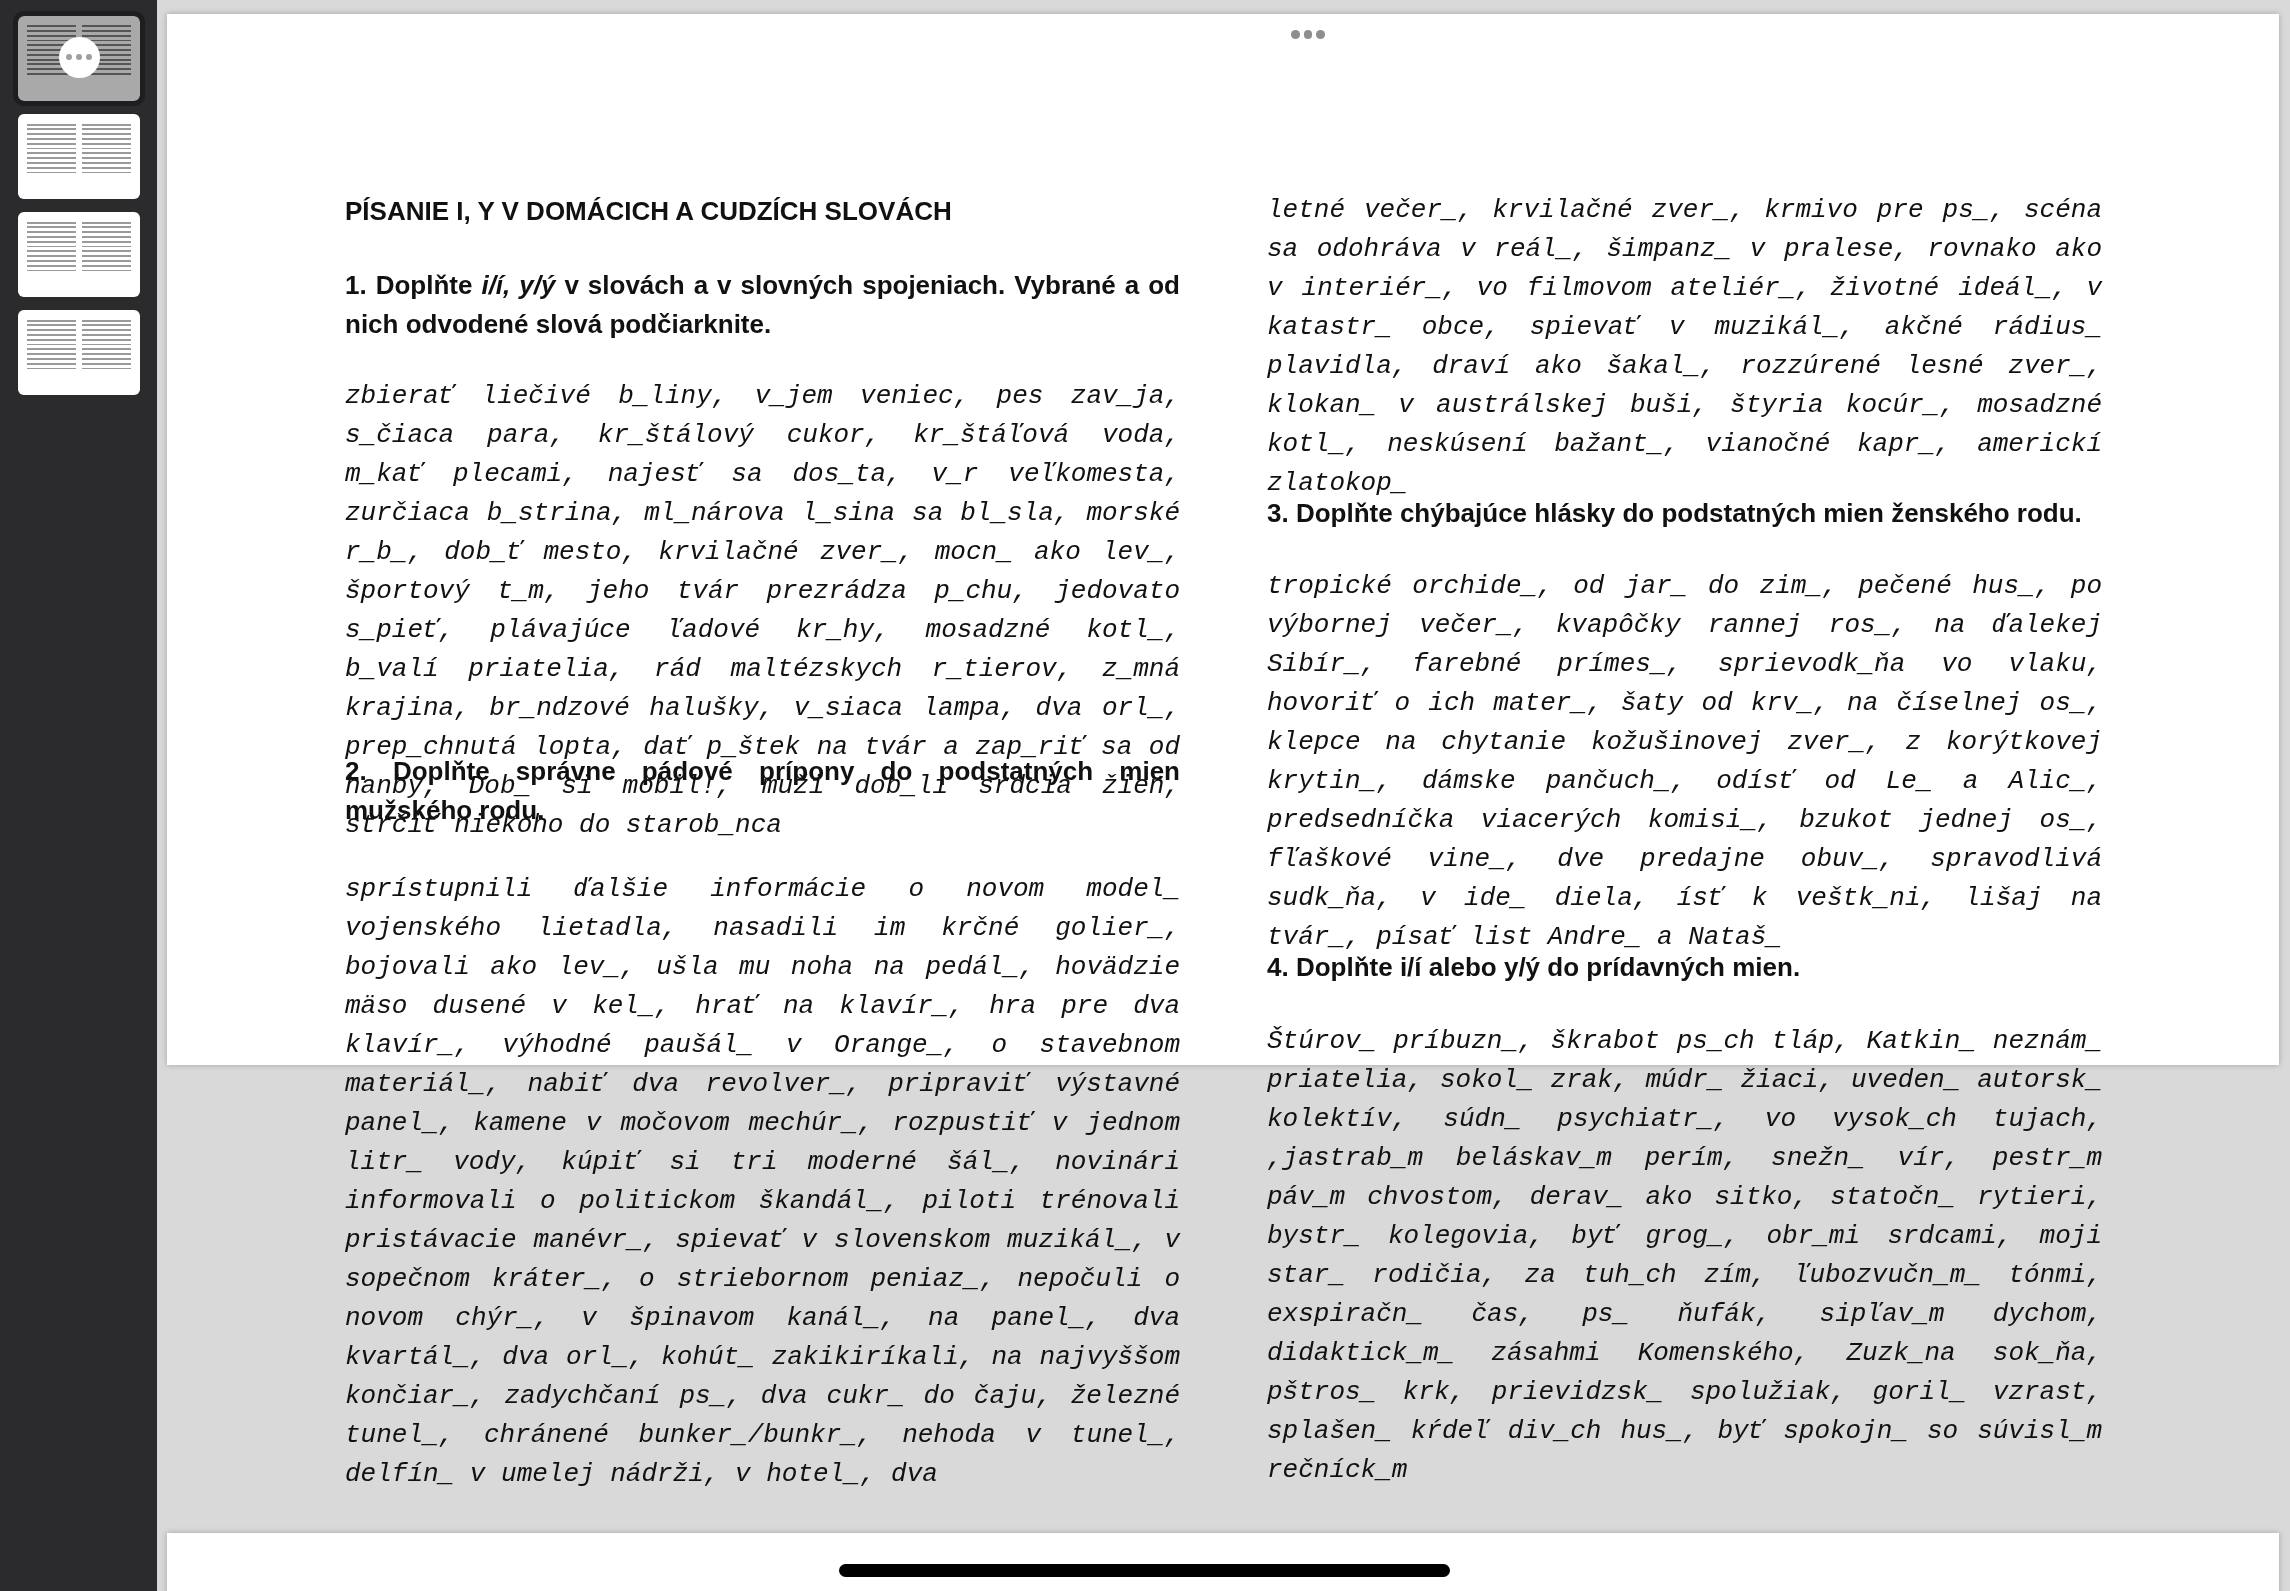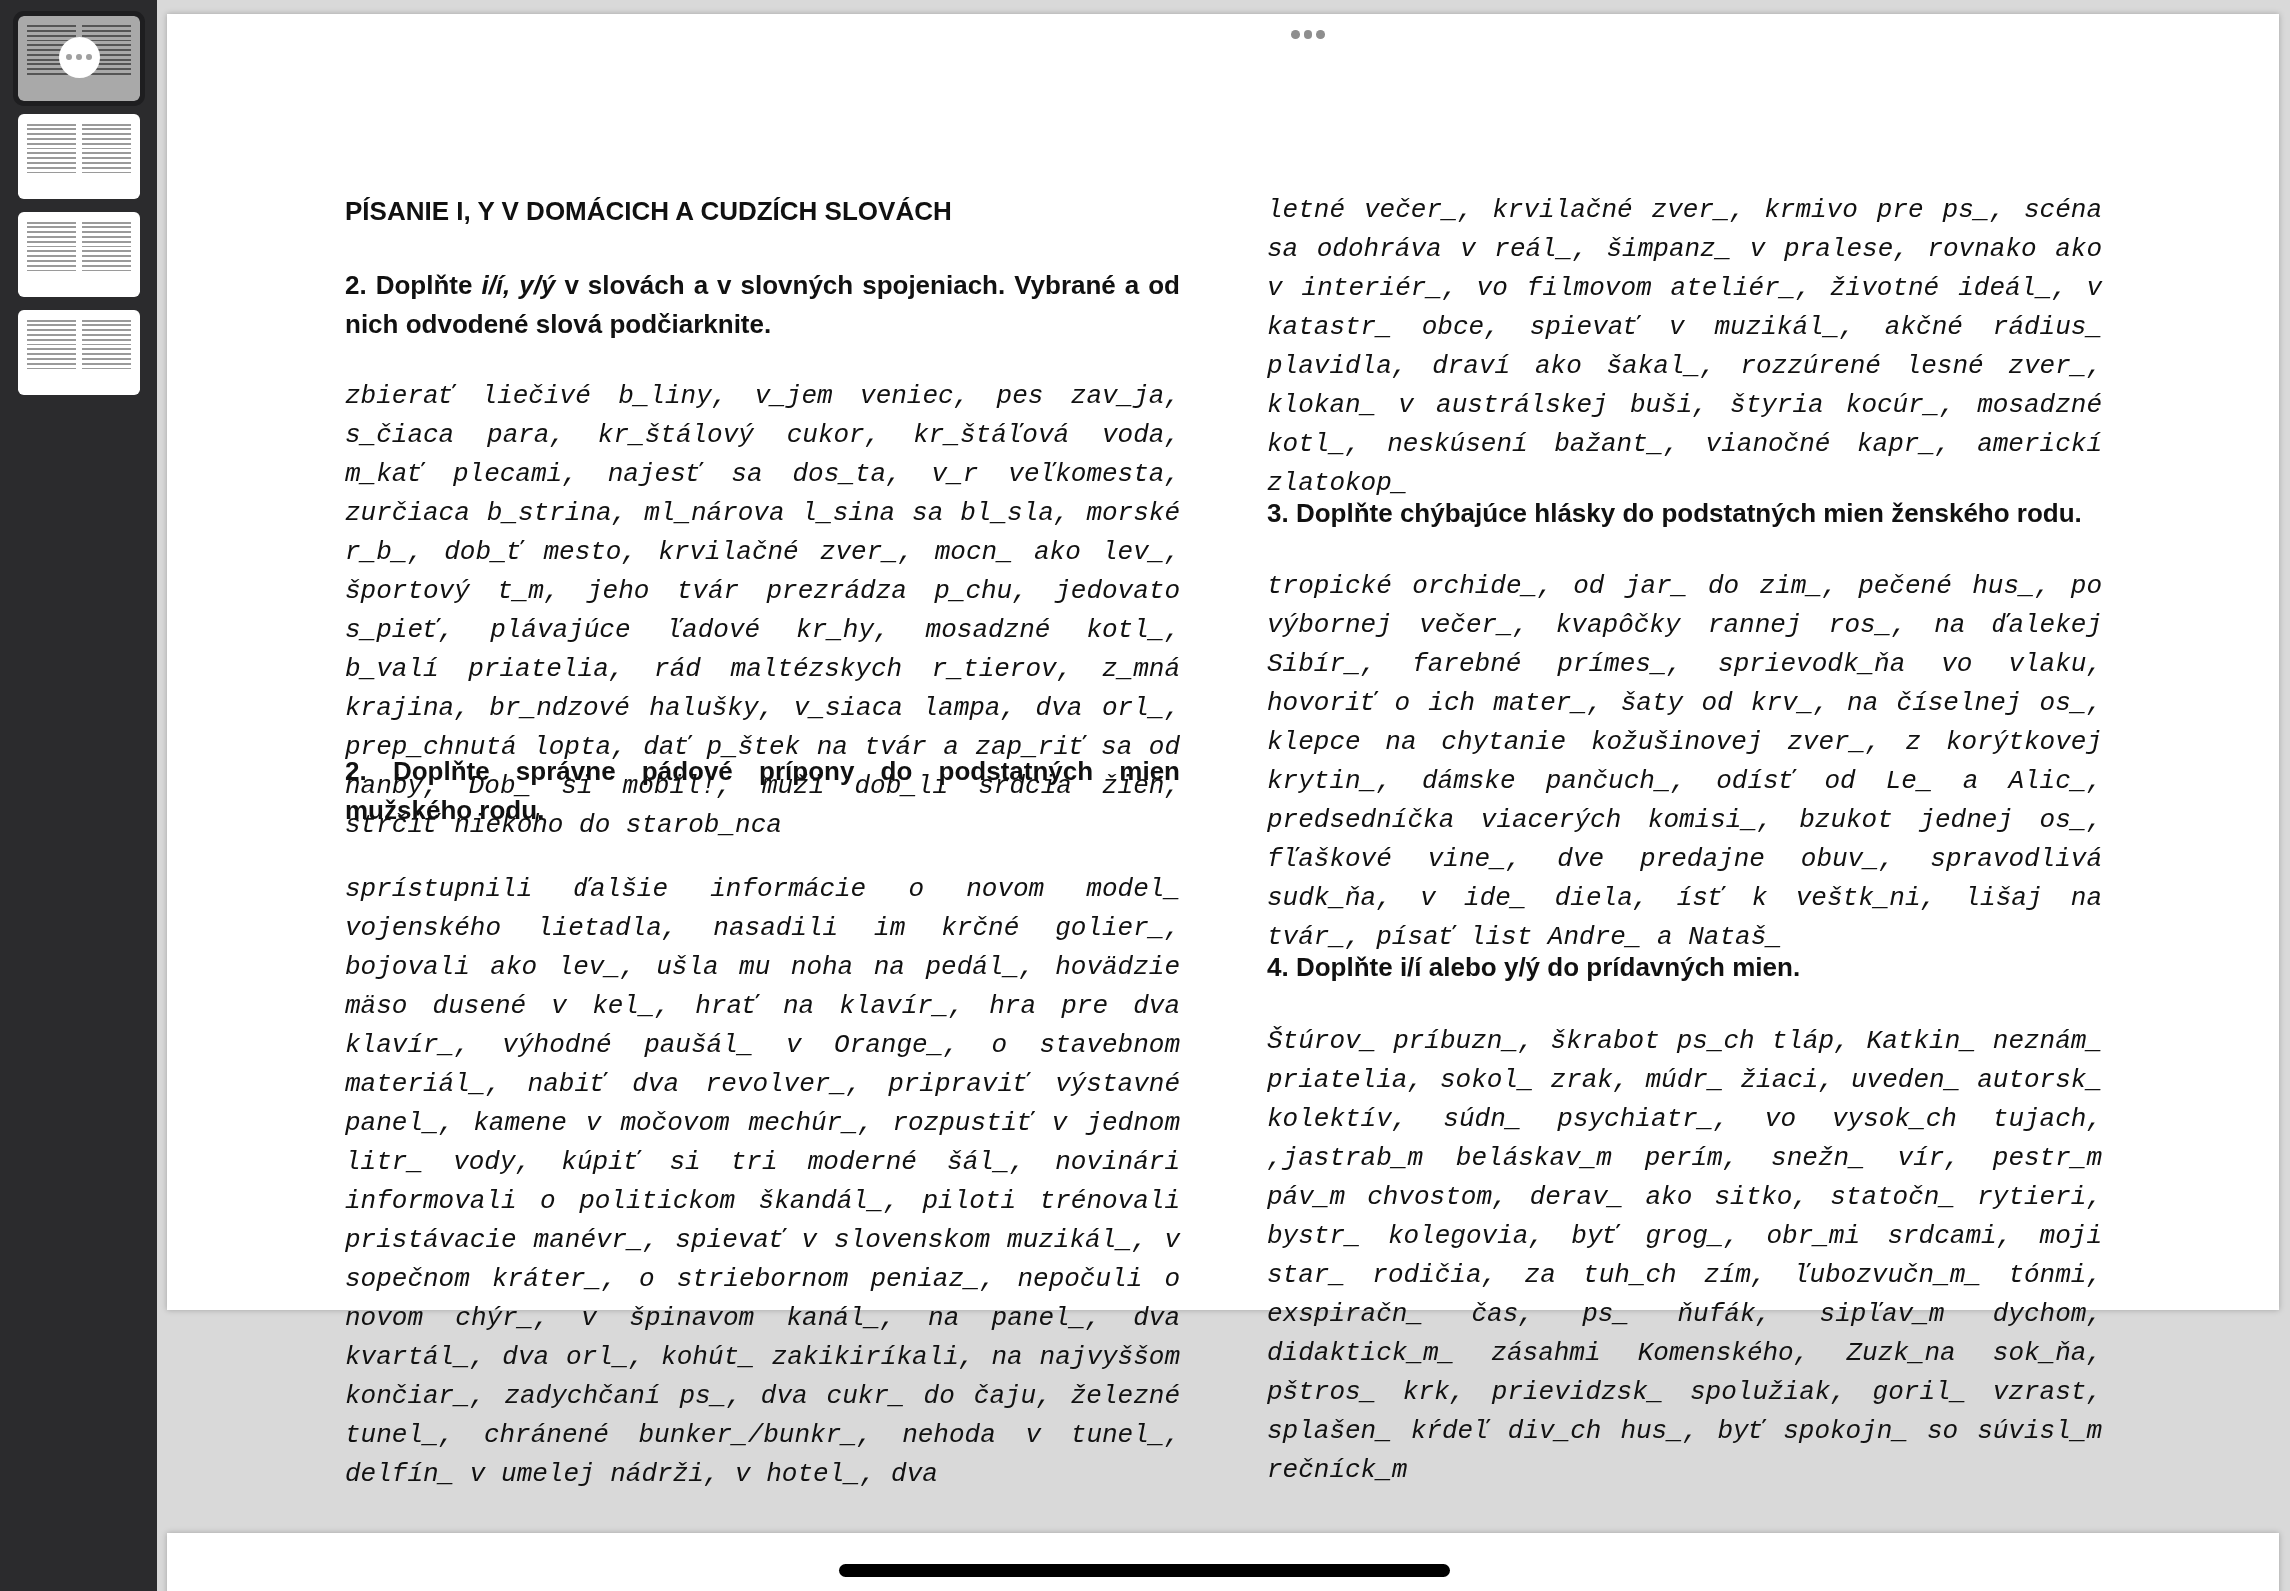--- a/index.html
+++ b/index.html
@@ -21,21 +21,21 @@
   .thumb .col.l { left:9.7px; } .thumb .col.r { left:64px; }
   .thumb .ln { height:1.9px; background:#9a9a9a; margin-bottom:2.9px; }
   .thumb.active .ln { background:#555; }
   .thumb-more {
     position:absolute; left:41px; top:21.3px; width:41px; height:41px;
     border-radius:50%; background:#fff; display:flex; align-items:center; justify-content:center; gap:3.9px;
   }
   .thumb-more span { width:5.8px; height:5.8px; border-radius:50%; background:#a0a0a0; display:block; }
 
   .page {
-    position:absolute; left:167px; top:13.6px; width:2112px; height:1296px;
+    position:absolute; left:167px; top:13.6px; width:2112px; height:1051px;
     background:#ffffff; box-shadow:0 0 5.8px rgba(0,0,0,0.25);
   }
   .page2 {
     position:absolute; left:167px; top:1533px; width:2112px; height:78px;
     background:#ffffff; box-shadow:0 0 5.8px rgba(0,0,0,0.25);
   }
   .drag-handle {
     position:absolute; left:1124px; top:16.5px; display:flex; gap:3.9px;
   }
   .drag-handle span { width:8.7px; height:8.7px; border-radius:50%; background:#8e8e8e; display:block; }
@@ -180,21 +180,21 @@
   <div class="drag-handle">
       <span></span>
       <span></span>
       <span></span>
     </div>
 
   <div class="column left">
     <div class="title" style="top:178px;">PÍSANIE I, Y V DOMÁCICH A CUDZÍCH SLOVÁCH</div>
 
     <div class="heading" style="top:252px;">
-      <span>2. Doplňte </span><em>i/í, y/ý</em><span> v slovách a v slovných spojeniach. Vybrané a od nich odvodené slová podčiarknite.</span>
+      <span>1. Doplňte </span><em>i/í, y/ý</em><span> v slovách a v slovných spojeniach. Vybrané a od nich odvodené slová podčiarknite.</span>
     </div>
     <div class="para" style="top:363px;">zbierať liečivé b_liny, v_jem veniec, pes zav_ja, s_čiaca para, kr_štálový cukor, kr_štáľová voda, m_kať plecami, najesť sa dos_ta, v_r veľkomesta, zurčiaca b_strina, ml_nárova l_sina sa bl_sla, morské r_b_, dob_ť mesto, krvilačné zver_, mocn_ ako lev_, športový t_m, jeho tvár prezrádza p_chu, jedovato s_pieť, plávajúce ľadové kr_hy, mosadzné kotl_, b_valí priatelia, rád maltézskych r_tierov, z_mná krajina, br_ndzové halušky, v_siaca lampa, dva orl_, prep_chnutá lopta, dať p_štek na tvár a zap_riť sa od hanby, Dob_ si mobil!, muži dob_li srdcia žien, strčiť niekoho do starob_nca</div>
 
     <div class="heading" style="top:738px;">2. Doplňte správne pádové prípony do podstatných mien mužského rodu.</div>
     <div class="para" style="top:856px;">sprístupnili ďalšie informácie o novom model_ vojenského lietadla, nasadili im krčné golier_, bojovali ako lev_, ušla mu noha na pedál_, hovädzie mäso dusené v kel_, hrať na klavír_, hra pre dva klavír_, výhodné paušál_ v Orange_, o stavebnom materiál_, nabiť dva revolver_, pripraviť výstavné panel_, kamene v močovom mechúr_, rozpustiť v jednom litr_ vody, kúpiť si tri moderné šál_, novinári informovali o politickom škandál_, piloti trénovali pristávacie manévr_, spievať v slovenskom muzikál_, v sopečnom kráter_, o striebornom peniaz_, nepočuli o novom chýr_, v špinavom kanál_, na panel_, dva kvartál_, dva orl_, kohút_ zakikiríkali, na najvyššom končiar_, zadychčaní ps_, dva cukr_ do čaju,    železné tunel_, chránené bunker_/bunkr_, nehoda v tunel_, delfín_ v umelej nádrži, v hotel_, dva</div>
   </div>
 
   <div class="column right">
     <div class="para" style="top:177px;">letné večer_, krvilačné zver_, krmivo pre ps_, scéna sa odohráva v reál_, šimpanz_ v pralese, rovnako ako v interiér_, vo filmovom ateliér_, životné ideál_, v katastr_ obce, spievať v muzikál_, akčné rádius_ plavidla, draví ako šakal_, rozzúrené lesné zver_, klokan_ v austrálskej buši, štyria kocúr_, mosadzné kotl_, neskúsení bažant_, vianočné kapr_, americkí zlatokop_</div>
 

